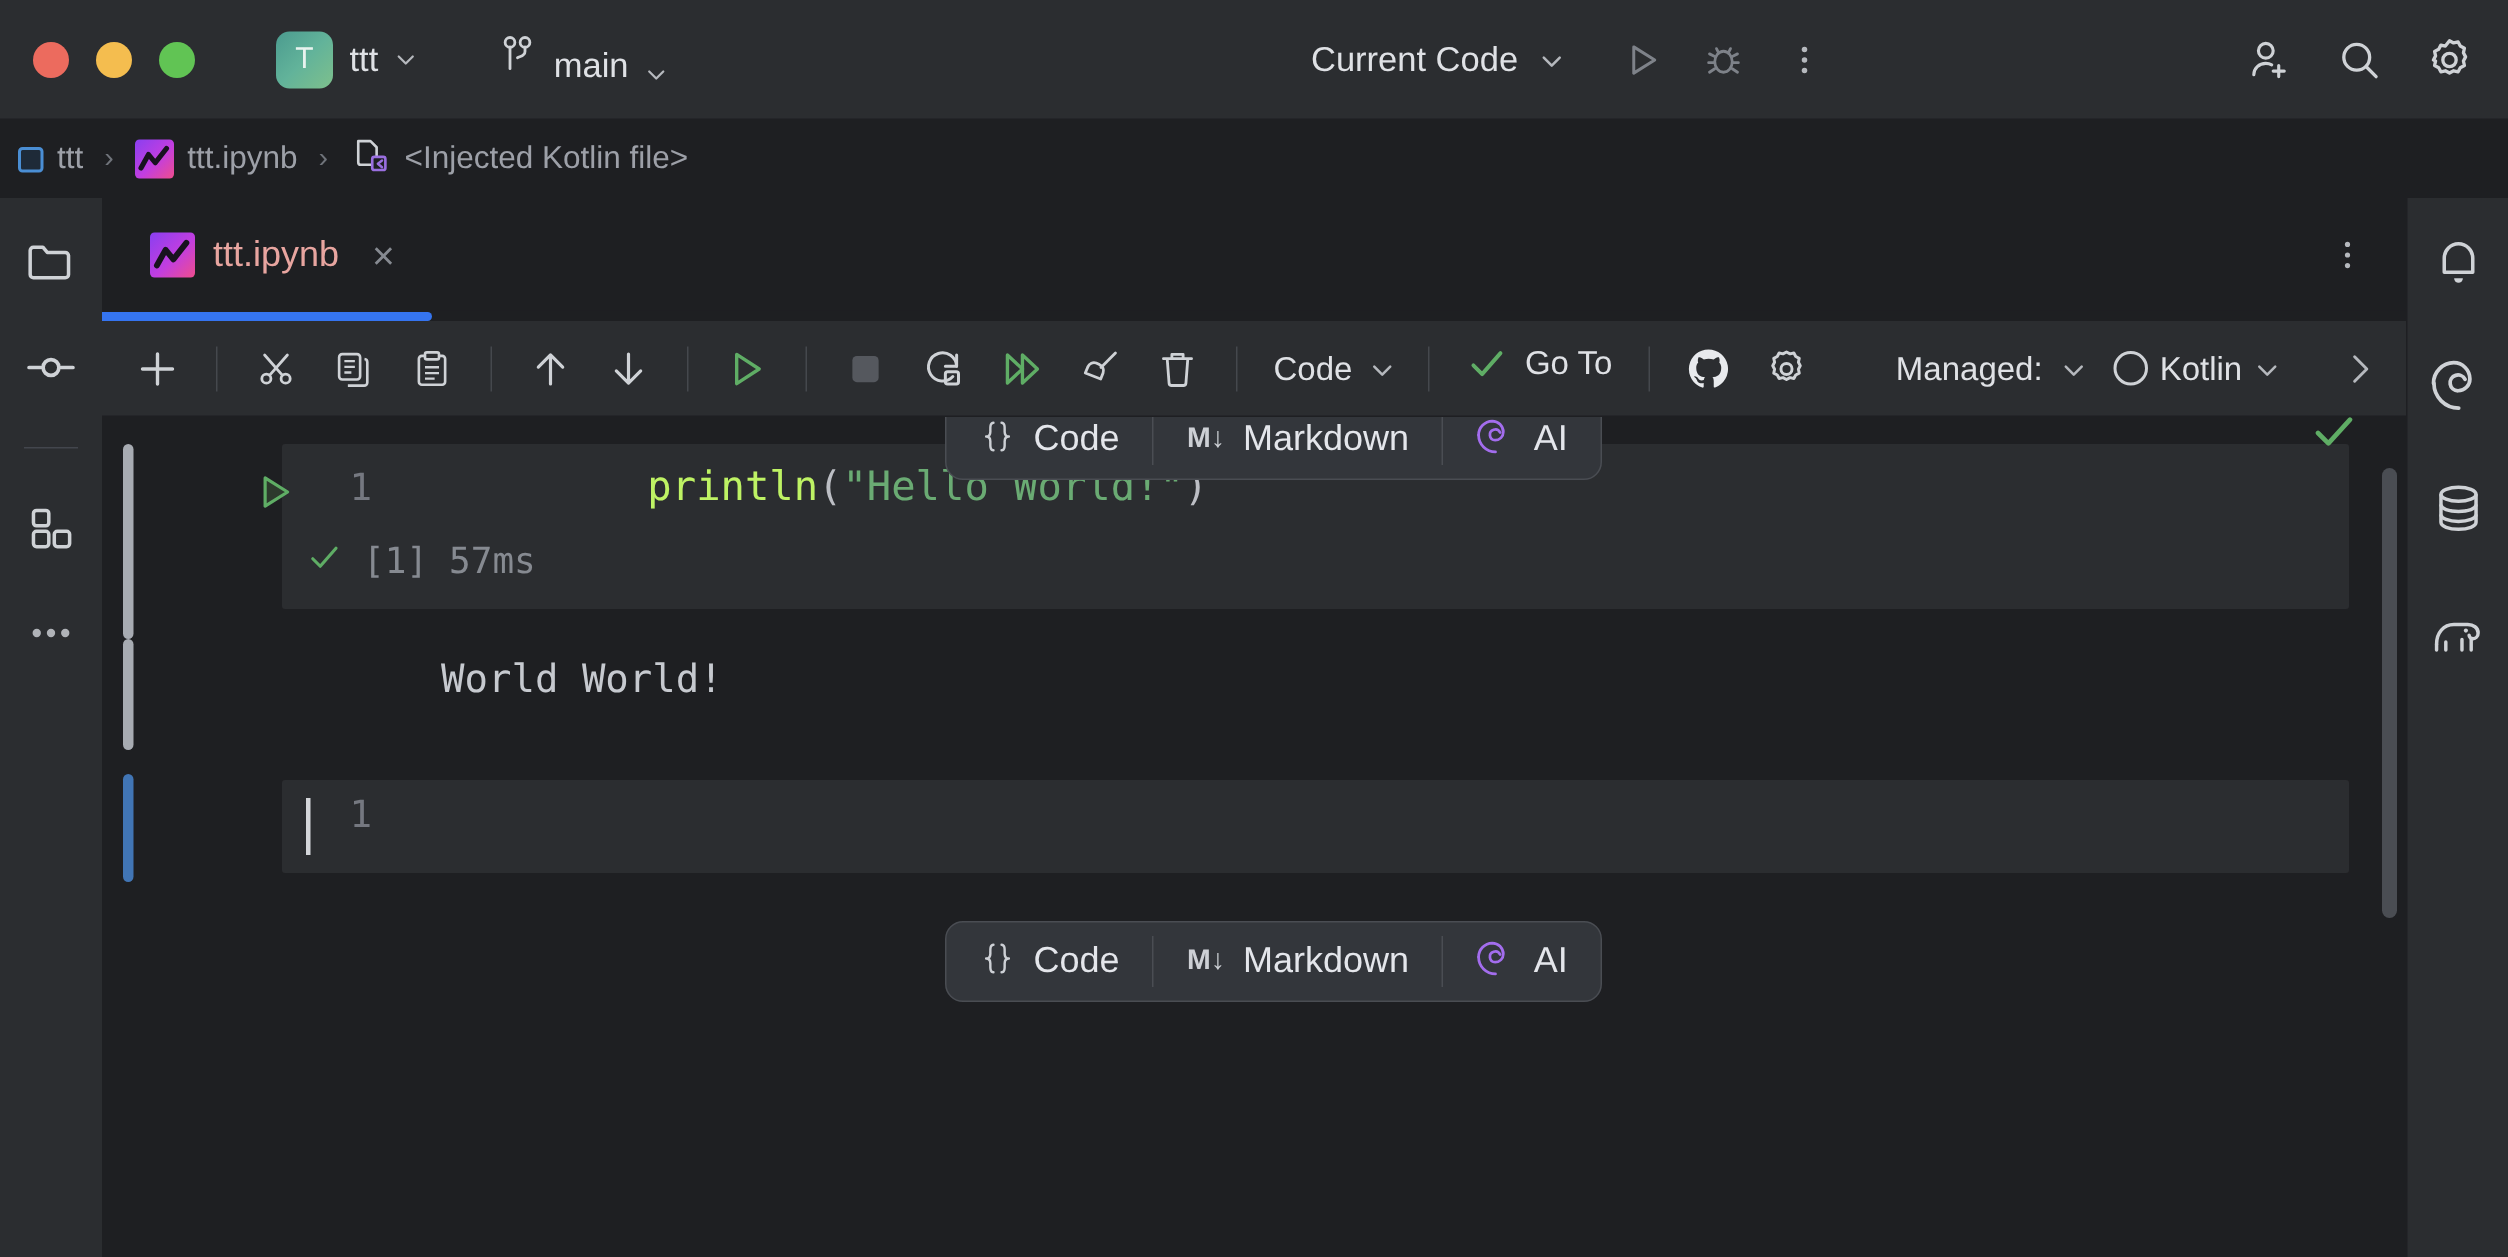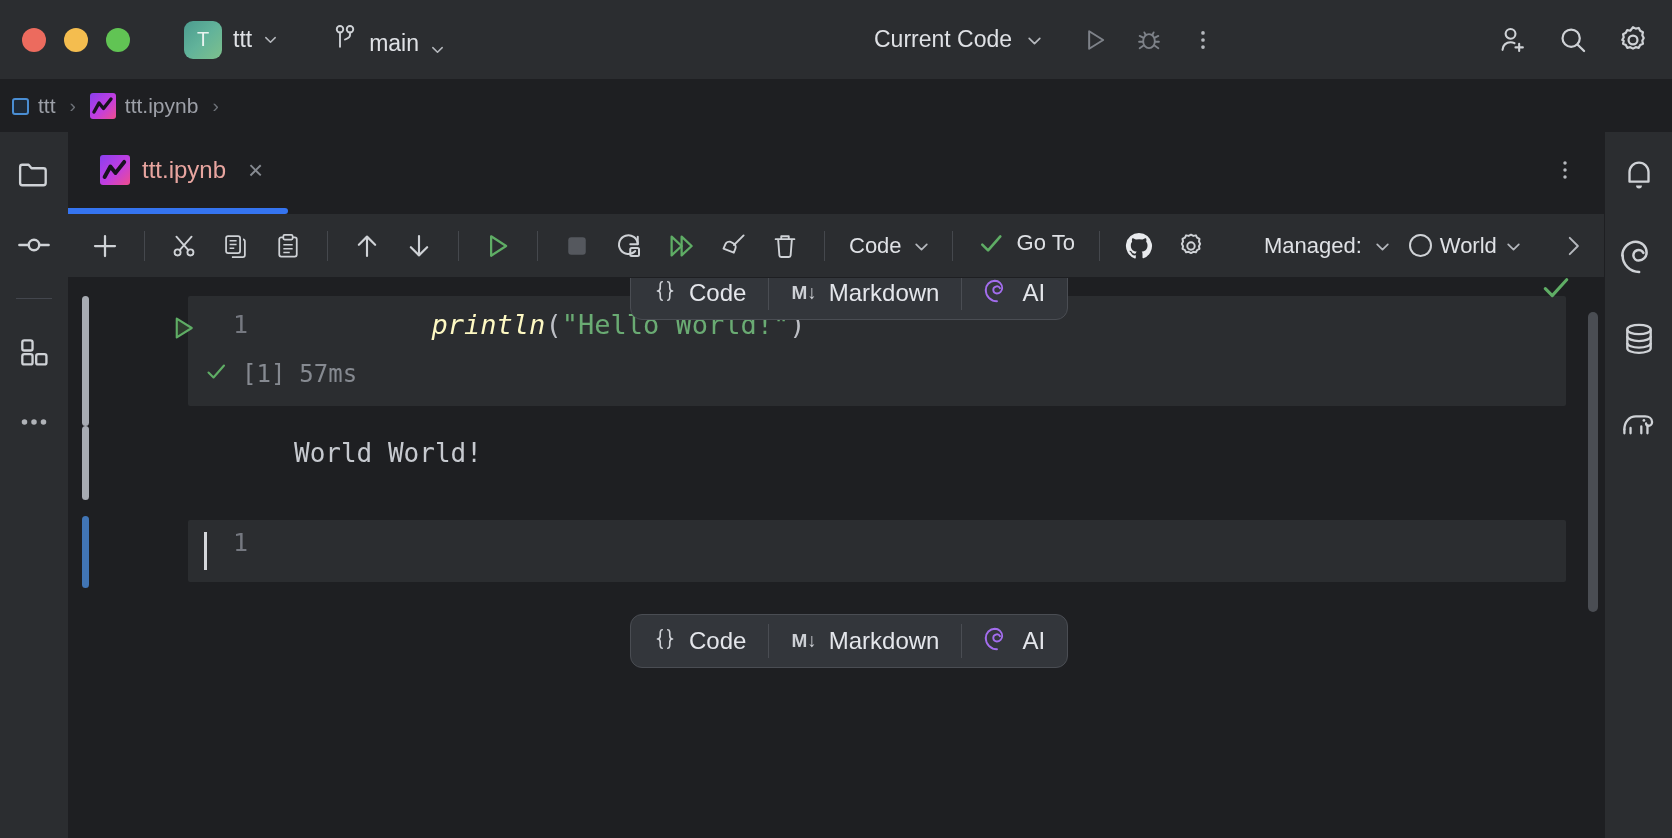--- a/index.html
+++ b/index.html
@@ -121,21 +121,21 @@
   .cell { position: absolute; left: 0; right: 0; }
   .gutter-bar { position: absolute; left: 14px; width: 7px; border-radius: 4px; }
   .gutter-bar.idle { background: #a7abb2; }
   .gutter-bar.active { background: #4175b5; }
 
   .code-block { position: absolute; left: 120px; right: 38px; background: #2b2d30; border-radius: 2px; }
   .code-line { display: flex; align-items: center; height: 56px; }
   .run-gutter { position: absolute; left: 98px; width: 34px; display: flex; align-items: center; justify-content: center; }
   .lineno { position: absolute; width: 40px; text-align: right; color: #757880; font-size: 25px; font-family: "DejaVu Sans Mono", monospace; }
   .code-text { font-family: "DejaVu Sans Mono", monospace; font-size: 27px; padding-left: 16px; white-space: pre; }
-  .k-fn { color: #fef9c3; font-style: italic; }
+  .k-fn { color: #bef264; }
   .k-punct { color: #bcbec4; }
   .k-str { color: #6aab73; }
   .exec-line { display: flex; align-items: center; gap: 14px; padding-left: 16px; height: 44px; }
   .exec-text { font-family: "DejaVu Sans Mono", monospace; font-size: 24px; color: #868a91; }
   .out-text { font-family: "DejaVu Sans Mono", monospace; font-size: 26px; color: #c6c9cf; }
   .caret { width: 3px; height: 38px; background: #d4d6da; }
 
   
   .cell-popup {
     position: absolute; display: flex; align-items: stretch;
@@ -249,20 +249,30 @@
   <span class="bc-sep">›</span>
   <div class="bc-item">
     <span class="nb-icon">
       <svg width="26" height="26" viewBox="0 0 26 26">
           <path d="M4 19l5-9 4.5 5.5L21 6" stroke="#18121f" stroke-width="3.4" fill="none" stroke-linejoin="round" stroke-linecap="round"></path>
         </svg>
     </span>
     <span class="bc-text">ttt.ipynb</span>
   </div>
   <span class="bc-sep">›</span>
+  <div class="bc-item">
+    <span>
+      <svg width="28" height="28" viewBox="0 0 24 24">
+        <path d="M5 3.5h7l3.5 3.5v8.5a1.5 1.5 0 0 1-1.5 1.5H6.5A1.5 1.5 0 0 1 5 15.5z" stroke="#cfd2d6" stroke-width="1.5" fill="none" stroke-linejoin="round"></path>
+        <rect x="13" y="12.5" width="7.5" height="7.5" rx="1.2" stroke="#9a6fe0" stroke-width="1.5" fill="#1e1f22"></rect>
+        <path d="M18.6 14.6l-2.4 1.8 2.4 2" stroke="#9a6fe0" stroke-width="1.4" fill="none" stroke-linecap="round" stroke-linejoin="round"></path>
+      </svg>
+    </span>
+    <span class="bc-text">&lt;Injected Kotlin file&gt;</span>
+  </div>
 </div>
 
 <div class="main">
 
   <div class="left-rail">
     <div class="rail-btn">
       <svg width="38" height="38" viewBox="0 0 26 26" stroke="#cfd2d6" stroke-width="1.6" fill="none" stroke-linejoin="round">
         <path d="M3.5 7.5a1.5 1.5 0 0 1 1.5-1.5h4.3l2 2.4h8.2a1.5 1.5 0 0 1 1.5 1.5v8.6a1.5 1.5 0 0 1-1.5 1.5H5a1.5 1.5 0 0 1-1.5-1.5z"></path>
       </svg>
     </div>
@@ -427,21 +437,21 @@
         <span class="txt">Managed:</span>
         <span class="chev">
           <svg width="17" height="17" viewBox="0 0 16 16">
               <path d="M3 6l5 5 5-5" stroke="#b5b8bd" stroke-width="1.6" fill="none" stroke-linecap="round" stroke-linejoin="round"></path>
             </svg>
         </span>
       </div>
 
       <div class="kernel">
         <span class="kcircle"></span>
-        <span class="txt">World</span>
+        <span class="txt">Kotlin</span>
         <span class="chev">
           <svg width="17" height="17" viewBox="0 0 16 16">
               <path d="M3 6l5 5 5-5" stroke="#b5b8bd" stroke-width="1.6" fill="none" stroke-linecap="round" stroke-linejoin="round"></path>
             </svg>
         </span>
       </div>
 
       <div class="tb-expand">
         <svg width="26" height="26" viewBox="0 0 24 24">
             <path d="M9 4.5l7.5 7.5L9 19.5" stroke="#b5b8bd" stroke-width="1.8" fill="none" stroke-linecap="round" stroke-linejoin="round"></path>

